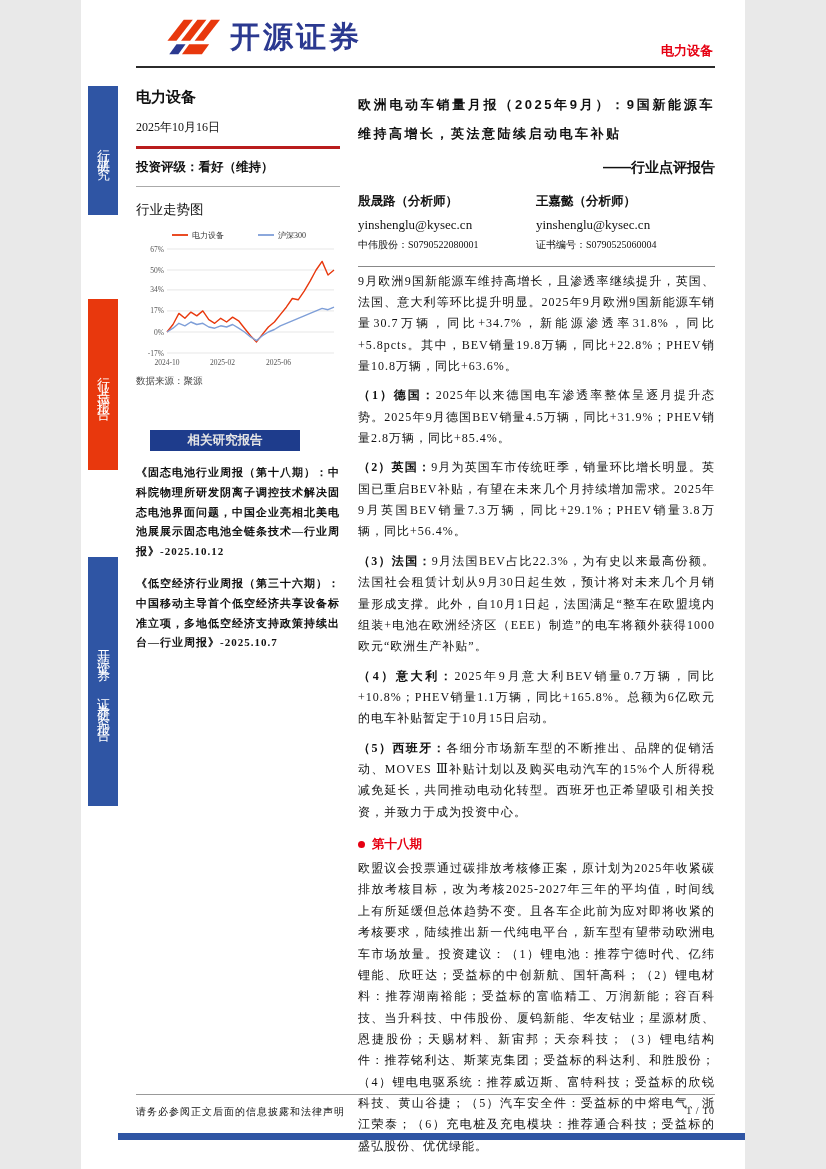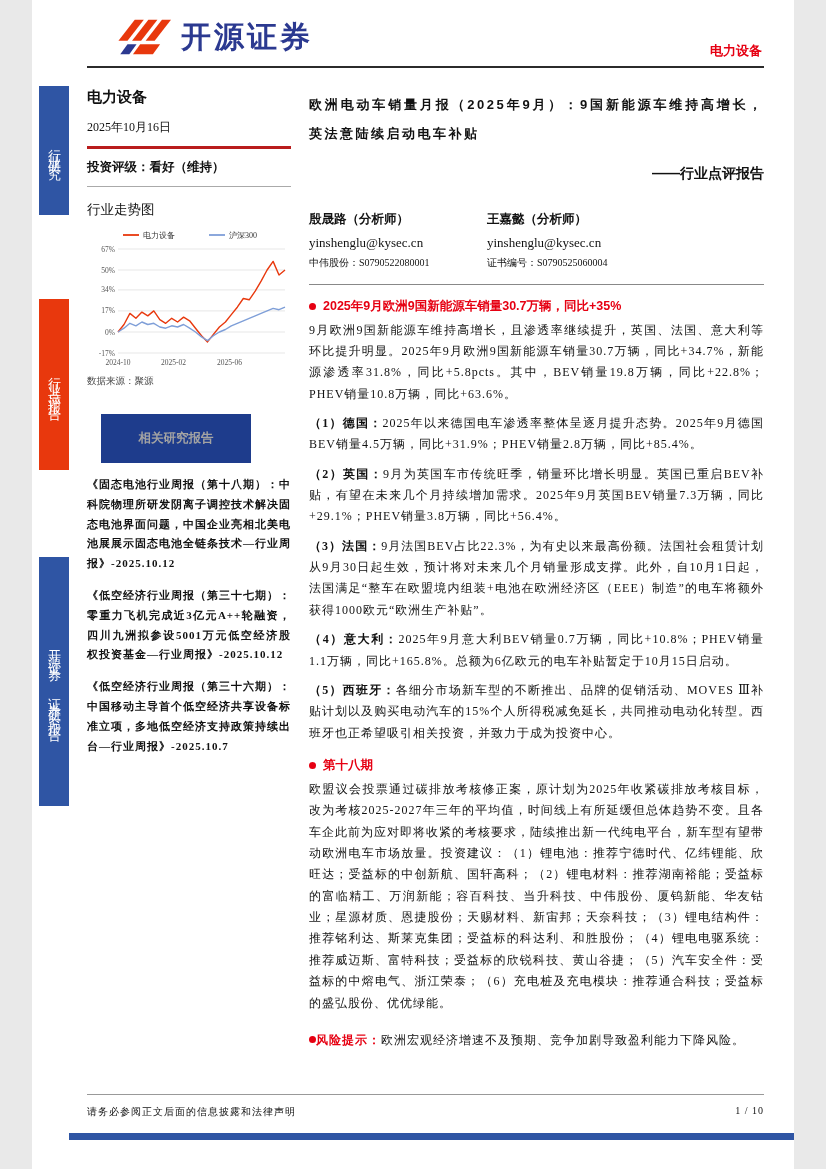--- a/index.html
+++ b/index.html
@@ -1,18 +1,18 @@
 <!DOCTYPE html>
 <html><head>
 <meta charset="utf-8">
 <style>
   * { margin:0; padding:0; box-sizing:border-box; }
   html,body { background:#e9e9e9; }
   .page {
-    position:relative; width:762px; height:1169px; margin:0 auto; background:#fff;
+    position:relative; width:664px; height:1169px; margin:0 auto; background:#fff;
     font-family:"Liberation Serif","DejaVu Serif",serif; color:#111; overflow:hidden;
   }
   
   .strip {
     position:absolute; left:7px; width:30px; display:flex; align-items:center; justify-content:center;
     color:#fff; font-family:"Liberation Sans","DejaVu Sans",sans-serif; font-size:13px;
   }
   .vtxt { writing-mode:vertical-rl; text-orientation:upright; letter-spacing:6px; }
   .strip-industry { top:86px; height:129px; background:#2f55a4; }
   .strip-report   { top:299px; height:171px; background:#e8380d; }
@@ -27,32 +27,32 @@
   .col-left { width:204px; flex-shrink:0; }
   .col-right { flex:1; min-width:0; }
   
   .sector-name { font-family:"Liberation Sans","DejaVu Sans",sans-serif; font-weight:bold; font-size:15px; margin-top:6px; }
   .date { font-size:12px; margin-top:12px; padding-bottom:10px; border-bottom:3px solid #b91c1c; }
   .rating { font-family:"Liberation Sans","DejaVu Sans",sans-serif; font-weight:bold; font-size:12.5px; padding:10px 0; border-bottom:1px solid #aaa; }
   .chart-title { font-family:"Liberation Sans","DejaVu Sans",sans-serif; font-weight:normal; font-size:13.5px; margin-top:14px; }
   #chart { margin-top:8px; }
   .source { font-size:9.5px; color:#444; margin-top:2px; }
   .related-header {
-    width:150px; margin:26px 0 0 14px; background:#1e3c8c; color:#a3a3a3; text-align:center;
-    font-family:"Liberation Sans","DejaVu Sans",sans-serif; font-weight:bold; font-size:12.5px; padding:16px 0;
+    width:150px; margin:42px 0 0 14px; background:#1e3c8c; color:#e5e5e5; text-align:center;
+    font-family:"Liberation Sans","DejaVu Sans",sans-serif; font-weight:bold; font-size:12.5px; padding:2px 0;
   }
   .related-list { margin-top:4px; }
   .related-list p { font-size:11px; line-height:1.8; letter-spacing:1px; text-align:justify; margin-top:12px;font-weight:bold; }
   
   .title {
     font-family:"Liberation Sans","DejaVu Sans",sans-serif; font-weight:bold; font-size:13px;
     line-height:2.25; letter-spacing:2.5px; text-align:justify; margin-top:8px;
   }
-  .subtitle { font-family:"Liberation Sans","DejaVu Sans",sans-serif; font-weight:bold; font-size:14px; text-align:right; margin-top:16px; }
-  .analysts { display:flex; margin-top:28px; padding-bottom:14px; border-bottom:1px solid #888; }
+  .subtitle { font-family:"Liberation Sans","DejaVu Sans",sans-serif; font-weight:bold; font-size:14px; text-align:right; margin-top:10px; }
+  .analysts { display:flex; margin-top:16px; padding-bottom:14px; border-bottom:1px solid #888; }
   .analyst { width:178px; }
   .a-name { font-weight:bold; font-size:12.5px; }
   .a-email { font-size:13px; margin-top:7px; }
   .a-cert { font-size:10px; margin-top:5px; }
   .sec-head {
     display:flex; align-items:baseline; gap:7px; margin:13px 0 5px;
     color:#e60012; font-weight:bold; font-size:12.5px; font-family:"Liberation Sans","DejaVu Sans",sans-serif;
   }
   .dot { width:7px; height:7px; border-radius:50%; background:#e60012; flex-shrink:0; align-self:center; }
   .para { font-size:12px; line-height:1.78; letter-spacing:1px; text-align:justify; margin:4px 0 8px; }
@@ -130,21 +130,20 @@
               <polyline points="31.0,105.0 37.0,101.2 42.9,96.3 48.9,98.8 54.9,95.0 60.8,97.5 66.8,96.3 72.8,100.0 78.7,101.2 84.7,98.8 90.6,100.0 96.6,97.5 102.6,101.2 108.5,105.0 114.5,109.9 120.5,113.6 126.4,108.7 132.4,105.0 138.4,102.5 144.3,98.8 150.3,96.3 156.3,93.8 162.2,91.3 168.2,88.9 174.1,86.4 180.1,83.9 186.1,81.4 192.0,82.7 198.0,80.2" fill="none" stroke="#7f9fd8" stroke-width="1.4" stroke-linejoin="round"></polyline>
               <line x1="36" y1="8" x2="52" y2="8" stroke="#e8380d" stroke-width="1.8"></line>
               <text x="56" y="11" font-size="8" fill="#333">电力设备</text>
               <line x1="122" y1="8" x2="138" y2="8" stroke="#7f9fd8" stroke-width="1.8"></line>
               <text x="142" y="11" font-size="8" fill="#333">沪深300</text>
             </svg></div>
         <div class="source">数据来源：聚源</div>
         <div class="related-header">相关研究报告</div>
         <div class="related-list">
             <p class="rel">《固态电池行业周报（第十八期）：中科院物理所研发阴离子调控技术解决固态电池界面问题，中国企业亮相北美电池展展示固态电池全链条技术—行业周报》-2025.10.12</p>
-            <p class="rel">《低空经济行业周报（第三十七期）：零重力飞机完成近3亿元A++轮融资，四川九洲拟参设5001万元低空经济股权投资基金—行业周报》-2025.10.12</p>
             <p class="rel">《低空经济行业周报（第三十六期）：中国移动主导首个低空经济共享设备标准立项，多地低空经济支持政策持续出台—行业周报》-2025.10.7</p>
           </div>
       </div>
 
       <div class="col-right">
         <h1 class="title">欧洲电动车销量月报（2025年9月）：9国新能源车维持高增长，英法意陆续启动电车补贴</h1>
         <div class="subtitle">——行业点评报告</div>
 
         <div class="analysts">
             <div class="analyst">
@@ -152,24 +151,20 @@
               <div class="a-email">yinshenglu@kysec.cn</div>
               <div class="a-cert">中伟股份：S0790522080001</div>
             </div>
             <div class="analyst">
               <div class="a-name">王嘉懿（分析师）</div>
               <div class="a-email">yinshenglu@kysec.cn</div>
               <div class="a-cert">证书编号：S0790525060004</div>
             </div>
           </div>
 
-        <div class="sec-head">
-          <span class="dot"></span>
-          <span>2025年9月欧洲9国新能源车销量30.7万辆，同比+35%</span>
-        </div>
         <p class="para">9月欧洲9国新能源车维持高增长，且渗透率继续提升，英国、法国、意大利等环比提升明显。2025年9月欧洲9国新能源车销量30.7万辆，同比+34.7%，新能源渗透率31.8%，同比+5.8pcts。其中，BEV销量19.8万辆，同比+22.8%；PHEV销量10.8万辆，同比+63.6%。</p>
 
         <div>
             <p class="para"><b>（1）德国：</b><span>2025年以来德国电车渗透率整体呈逐月提升态势。2025年9月德国BEV销量4.5万辆，同比+31.9%；PHEV销量2.8万辆，同比+85.4%。</span></p>
             <p class="para"><b>（2）英国：</b><span>9月为英国车市传统旺季，销量环比增长明显。英国已重启BEV补贴，有望在未来几个月持续增加需求。2025年9月英国BEV销量7.3万辆，同比+29.1%；PHEV销量3.8万辆，同比+56.4%。</span></p>
             <p class="para"><b>（3）法国：</b><span>9月法国BEV占比22.3%，为有史以来最高份额。法国社会租赁计划从9月30日起生效，预计将对未来几个月销量形成支撑。此外，自10月1日起，法国满足“整车在欧盟境内组装+电池在欧洲经济区（EEE）制造”的电车将额外获得1000欧元“欧洲生产补贴”。</span></p>
             <p class="para"><b>（4）意大利：</b><span>2025年9月意大利BEV销量0.7万辆，同比+10.8%；PHEV销量1.1万辆，同比+165.8%。总额为6亿欧元的电车补贴暂定于10月15日启动。</span></p>
             <p class="para"><b>（5）西班牙：</b><span>各细分市场新车型的不断推出、品牌的促销活动、MOVES Ⅲ补贴计划以及购买电动汽车的15%个人所得税减免延长，共同推动电动化转型。西班牙也正希望吸引相关投资，并致力于成为投资中心。</span></p>
           </div>
 

